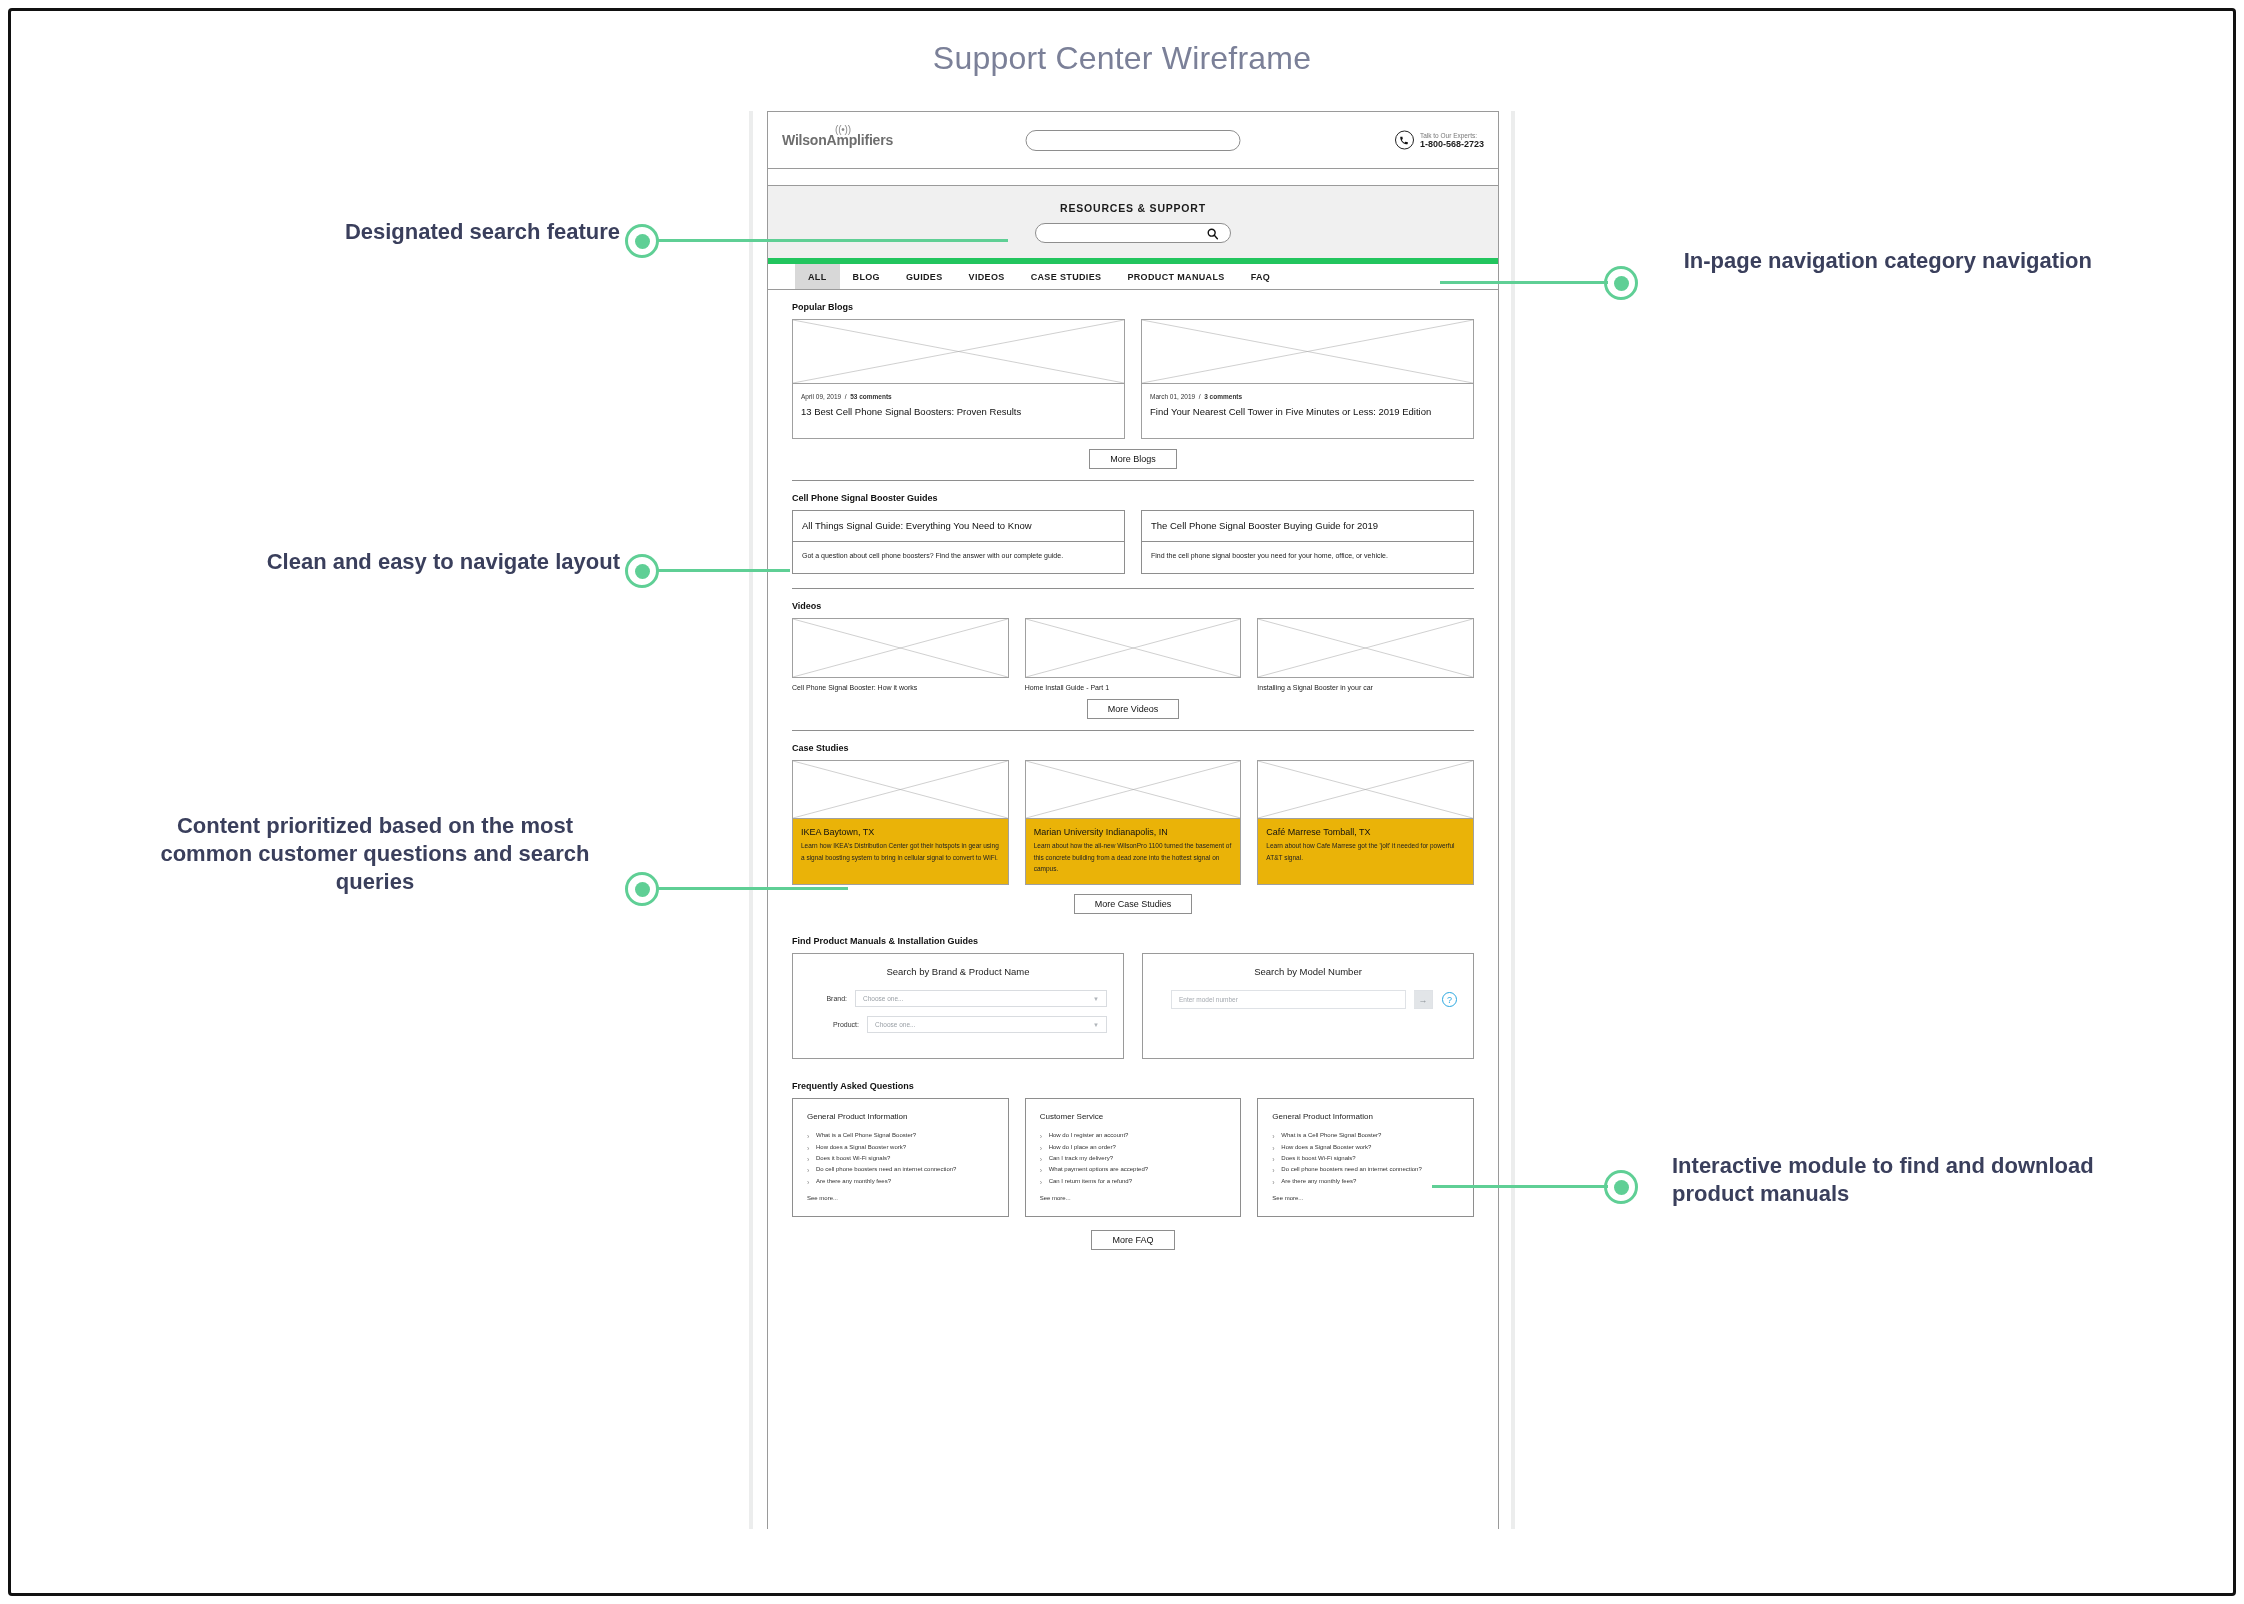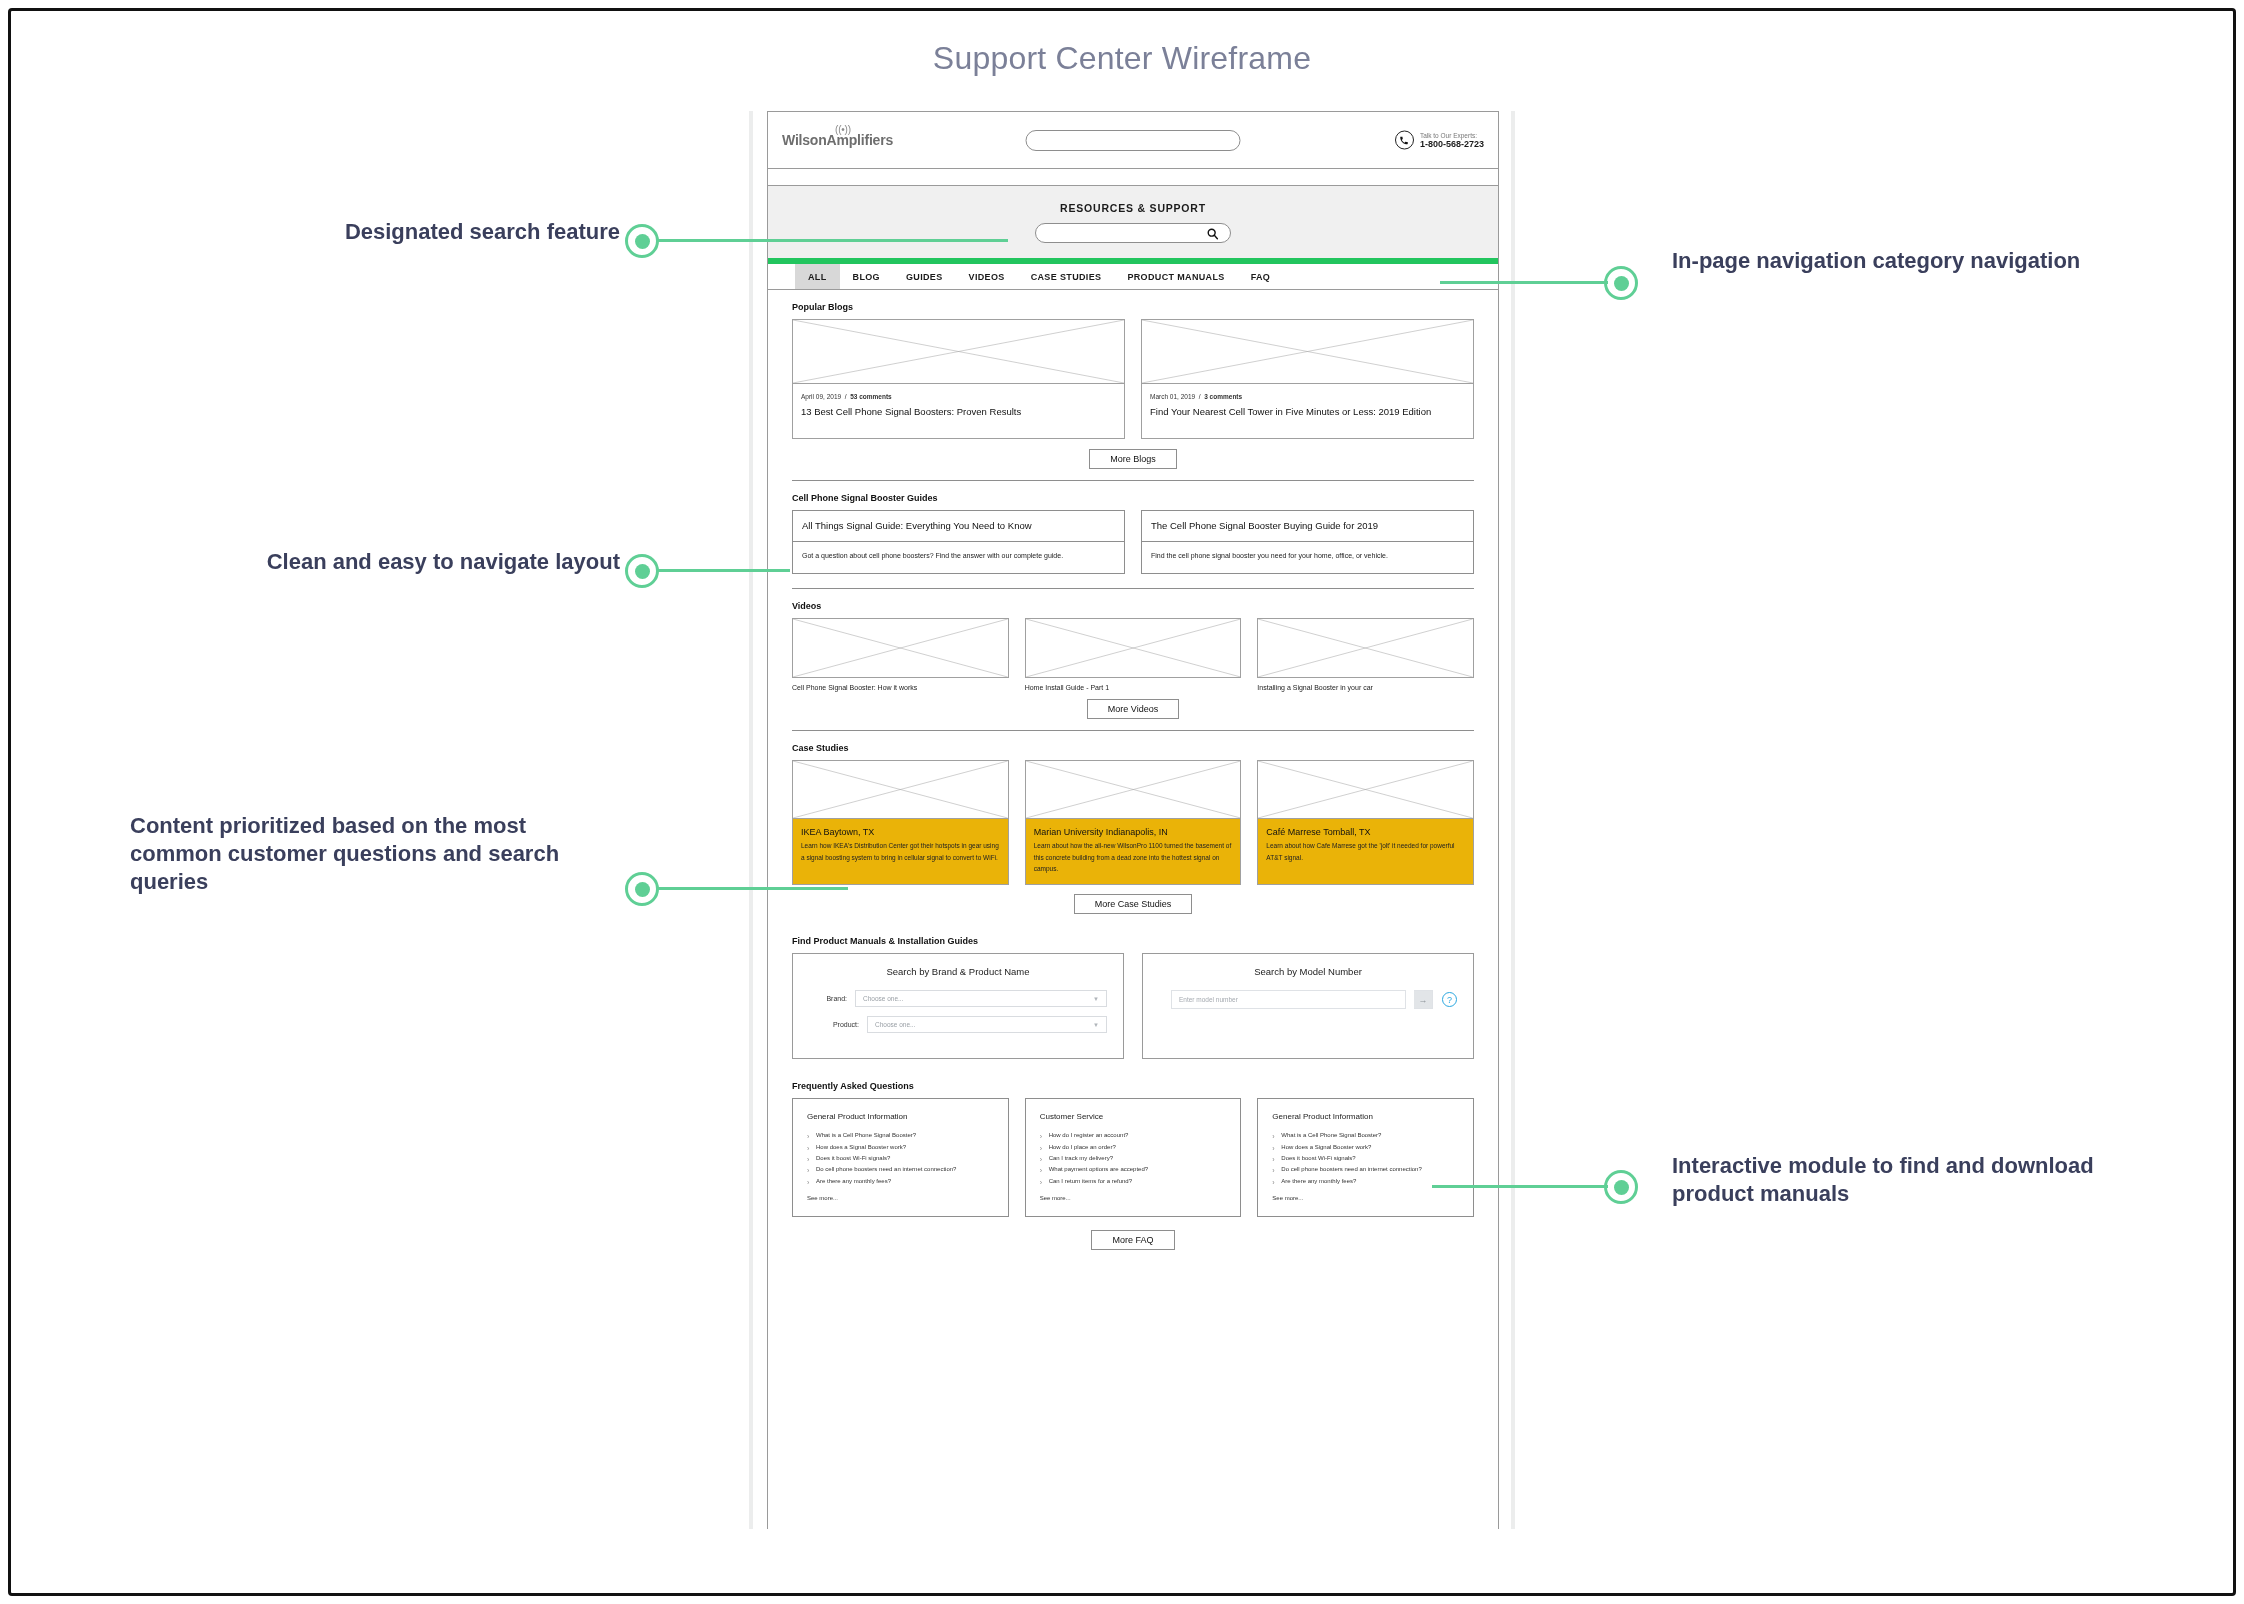--- a/index.html
+++ b/index.html
@@ -491,29 +491,29 @@
 <div class="anno-label" style="left:220px; top:218px; width:400px; text-align:right;">Designated search feature</div>
 <div class="anno-dot" style="left:625px; top:224px;">
     <i></i>
   </div>
 <div class="anno-line" style="left:658px; top:239px; width:350px;"></div>
 
 <div class="anno-dot" style="left:1604px; top:266px;">
     <i></i>
   </div>
 <div class="anno-line" style="left:1440px; top:281px; width:168px;"></div>
-<div class="anno-label" style="left:1672px; top:247px; width:420px; text-align:left;">In-page navigation category navigation</div>
+<div class="anno-label" style="left:1672px; top:247px; width:420px; text-align:right;">In-page navigation category navigation</div>
 
 <div class="anno-label" style="left:120px; top:548px; width:500px; text-align:right;">Clean and easy to navigate layout</div>
 <div class="anno-dot" style="left:625px; top:554px;">
     <i></i>
   </div>
 <div class="anno-line" style="left:658px; top:569px; width:132px;"></div>
 
-<div class="anno-label" style="left:130px; top:812px; width:490px; text-align:left;">Content prioritized based on the most common customer questions and search queries</div>
+<div class="anno-label" style="left:130px; top:812px; width:490px; text-align:center;">Content prioritized based on the most common customer questions and search queries</div>
 <div class="anno-dot" style="left:625px; top:872px;">
     <i></i>
   </div>
 <div class="anno-line" style="left:658px; top:887px; width:190px;"></div>
 
 <div class="anno-dot" style="left:1604px; top:1170px;">
     <i></i>
   </div>
 <div class="anno-line" style="left:1432px; top:1185px; width:176px;"></div>
 <div class="anno-label" style="left:1672px; top:1152px; width:430px; text-align:left;">Interactive module to find and download product manuals</div>

